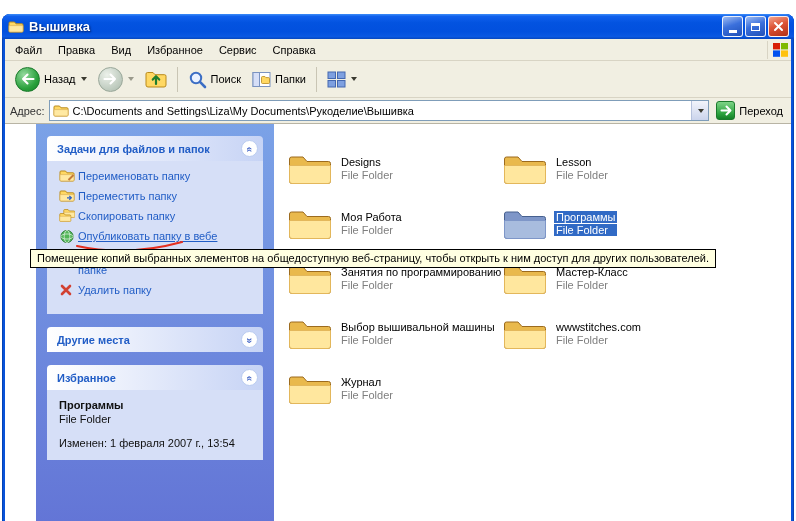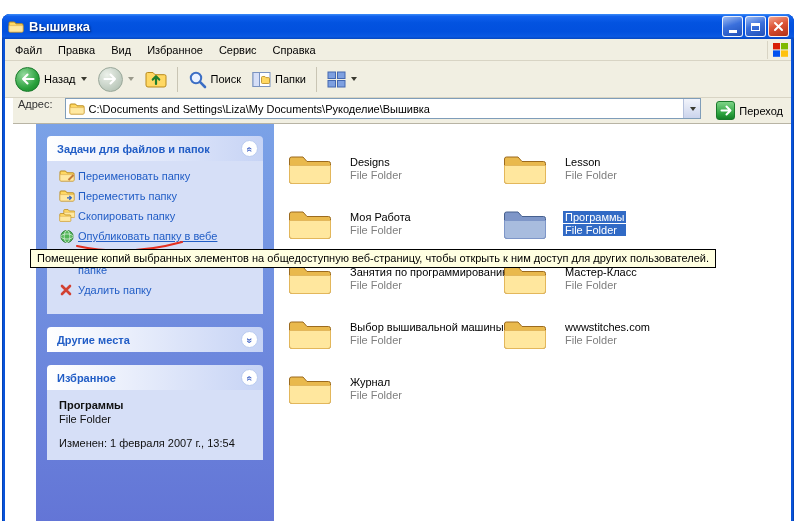--- a/index.html
+++ b/index.html
@@ -43,21 +43,21 @@
   .tb-sep { width:1px; height:25px; background:#C9C5B4; margin:0 4px; }
   .nav-circle { width:25px; height:25px; border-radius:50%; flex:none;
                 display:flex; align-items:center; justify-content:center; }
   .nav-back { background:radial-gradient(circle at 35% 30%, #94DA9E, #2AA13C 62%, #157F27); border:1px solid #1B7A2C; }
   .nav-fwd  { background:radial-gradient(circle at 35% 30%, #ECF1EA, #C2CEC2 62%, #A9B8A9); border:1px solid #9AA89A; }
   .caret-down { width:0; height:0; border-left:3px solid transparent; border-right:3px solid transparent;
                 border-top:4px solid #3a3a30; margin-left:1px; }
 
   
   .addressbar { height:26px; flex:none; background:#F1EFE2; border-bottom:1px solid #B8B4A4;
-                display:flex; padding:0 5px; gap:12px;margin-left:8px; }
+                display:flex; align-items:center; padding:0 5px; gap:4px; }
   .addr-label { color:#333; }
   .addr-combo { flex:1; height:21px; background:#fff; border:1px solid #7F9DB9;
                 display:flex; align-items:center; padding-left:3px; gap:4px; }
   .addr-path { flex:1; white-space:nowrap; overflow:hidden; }
   .addr-drop { width:17px; height:19px; flex:none; background:linear-gradient(180deg,#F2F4FB,#CBD4EC);
                border-left:1px solid #B5C1DC; display:flex; align-items:center; justify-content:center; }
   .go-btn { display:flex; align-items:center; gap:4px; padding:2px 3px; }
   .go-icon { width:19px; height:19px; border-radius:3px; flex:none;
              background:linear-gradient(180deg,#7ED487,#2AA13C 70%, #157F27); border:1px solid #1B7A2C;
              display:flex; align-items:center; justify-content:center; }
@@ -81,21 +81,21 @@
   .task-label { color:#215DC6; line-height:13px; }
   .task-item.hovered .task-label { text-decoration:underline; }
   .squiggle { position:absolute; left:16px; top:10px; pointer-events:none; }
 
   .details-name { font-weight:bold; color:#101010; }
   .details-type { color:#101010; margin-top:2px; }
   .details-modified { color:#101010; margin-top:11px; line-height:14px; }
 
   .content { flex:1; background:#fff; padding:17px 0 0 14px; overflow:hidden; }
   .folder-grid { display:grid; grid-template-columns:215px 220px; grid-auto-rows:55px; }
-  .tile { display:flex; align-items:center; gap:16px; width:fit-content; max-width:212px; }
+  .tile { display:flex; align-items:center; gap:7px; width:fit-content; max-width:212px; }
   .tile-icon { flex:none; display:flex; }
   .tile-text { display:flex; flex-direction:column; gap:1px; }
   .tile-name { color:#000; padding:0 2px; white-space:nowrap; }
   .tile-type { color:#7F7F7F; padding:0 2px; }
   .tile.selected .tile-name, .tile.selected .tile-type { background:#316AC5; color:#fff; }
   .f-back  { fill:#E9B94D; stroke:#9C6B1E; stroke-width:1; }
   .f-front { fill:#FFE79E; stroke:#E3B75B; stroke-width:1; }
   .tile.selected .f-back  { fill:#7E96C8; stroke:#46608F; }
   .tile.selected .f-front { fill:#A8BCDE; stroke:#7E96C8; }
 

